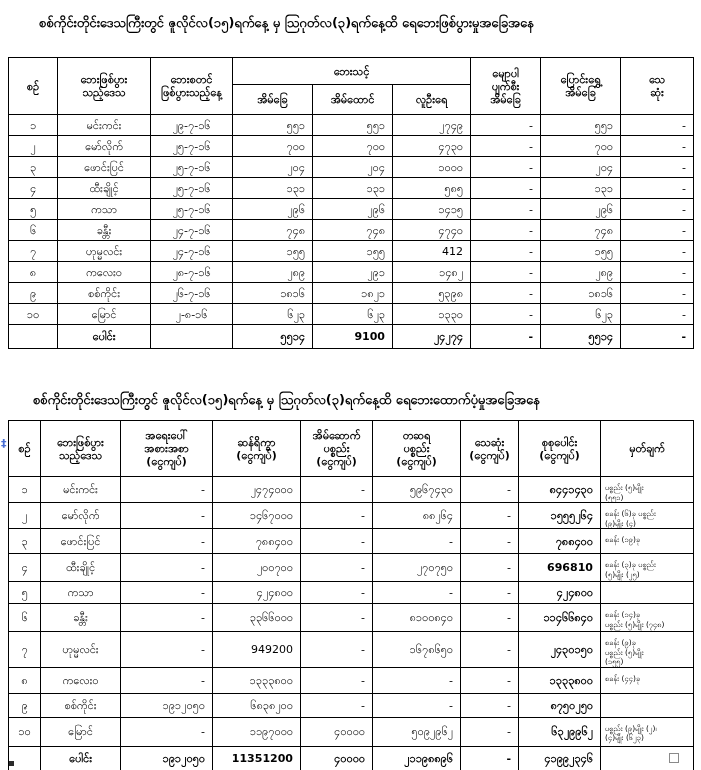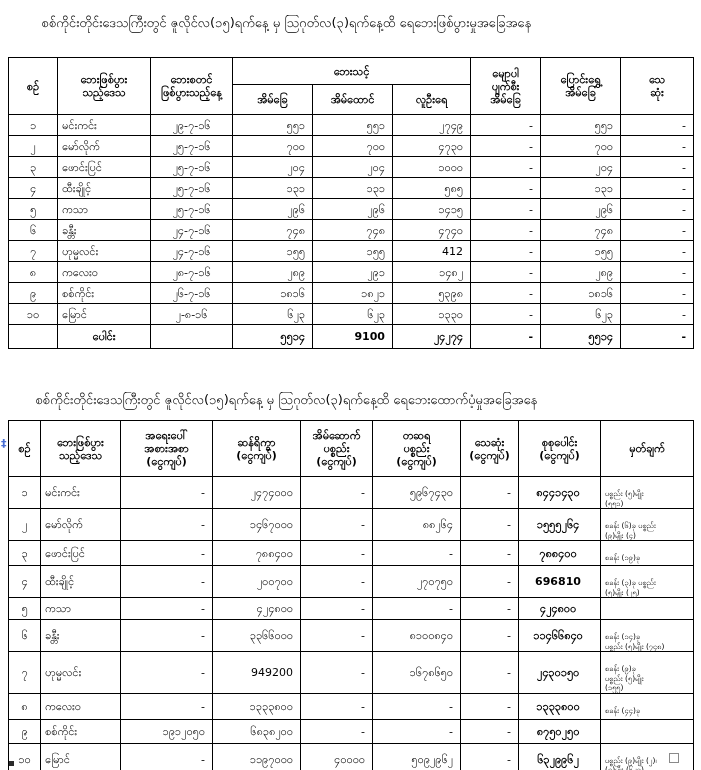--- a/index.html
+++ b/index.html
@@ -2,48 +2,48 @@
 <html><head>
 <meta charset="utf-8">
 <style>
   html,body{margin:0;padding:0;}
   body{
     width:701px;height:770px;background:#ffffff;
     font-family:"DejaVu Sans","Liberation Sans",sans-serif;
     color:#000;position:relative;overflow:hidden;
   }
   .title{
-    width:573px;text-align:center;font-weight:normal;
+    width:573px;text-align:center;font-weight:bold;
     font-size:13px;line-height:17px;margin:0;
   }
   #title1{position:absolute;top:14px;left:0;}
   #title2{position:absolute;top:391px;left:0;}
   table.tbl{
     position:absolute;left:8px;border-collapse:collapse;
     table-layout:fixed;width:685px;
   }
   #table1{top:57px;}
   #table2{top:420px;}
   .tbl th,.tbl td{
     border:1px solid #000;padding:0 4px;overflow:hidden;
     font-size:11px;line-height:13px;vertical-align:middle;
   }
   .tbl th{
     font-weight:bold;text-align:center;white-space:pre-line;
     padding:2px 2px;
   }
   td.c{text-align:center;}
-  td.l{text-align:left;}
+  td.l{text-align:center;}
   td.r{text-align:right;padding-right:7px;}
   td.remark{
     font-size:7.5px;line-height:9.5px;white-space:pre-line;
-    vertical-align:top;padding-top:12px;text-align:left;
+    vertical-align:top;padding-top:6px;text-align:left;
   }
   tr.total td{font-weight:bold;}
-  td.bold{font-weight:bold;text-align:center;}
+  td.bold{font-weight:bold;}
   #anchor-mark{
     position:absolute;left:1px;top:437px;color:#4a6fd4;
     font-size:11px;font-weight:bold;
   }
   #resize-handle{
     position:absolute;left:669px;top:753px;width:8px;height:8px;
     border:1px solid #8a8a8a;background:#fff;
   }
   #bullet-mark{
     position:absolute;left:9px;top:761px;width:5px;height:5px;

